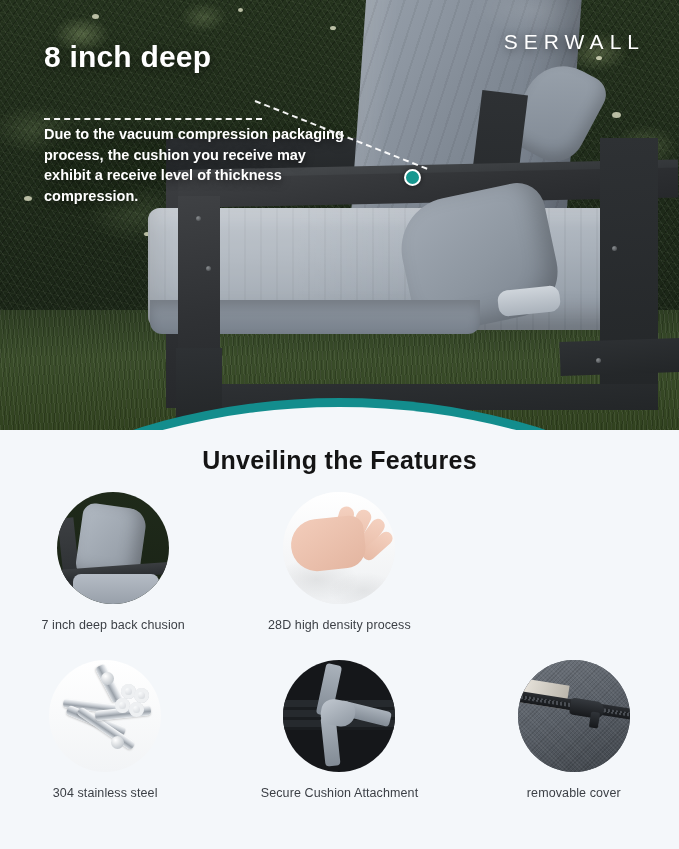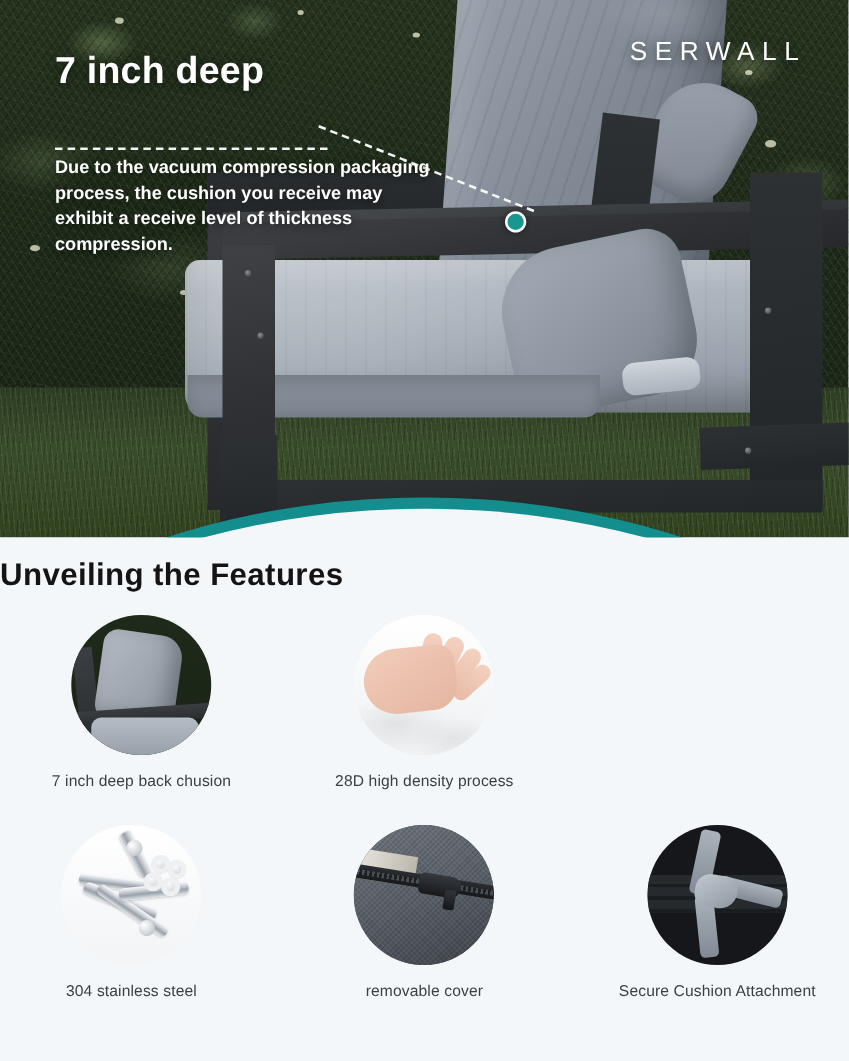--- a/index.html
+++ b/index.html
@@ -158,21 +158,21 @@
     border-radius:50% 50% 0 0 / 100% 100% 0 0; background:#138d8d;
   }
   .arc-white {
     position:absolute; left:-120px; top:31px; width:919px; height:300px;
     border-radius:50% 50% 0 0 / 100% 100% 0 0; background:#f4f7fa;
   }
 
   
   .features { position:absolute; left:0; top:430px; width:679px; height:419px; background:#f4f7fa; }
   .sec-title {
-    position:absolute; top:16px; left:0; width:679px; text-align:left;
+    position:absolute; top:16px; left:0; width:679px; text-align:center;
     font-size:25px; font-weight:700; color:#141414; letter-spacing:.3px;
   }
   .grid { position:absolute; top:62px; left:0; width:679px; }
   .row { display:flex; }
   .cell { width:226.3px; display:flex; flex-direction:column; align-items:center; }
   .thumb {
     width:112px; height:112px; border-radius:50%; overflow:hidden; position:relative;
     background:#e9edf2;
   }
   .cap {
@@ -314,21 +314,21 @@
 
       <div class="screw" style="left:196px; top:116px;"></div>
       <div class="screw" style="left:206px; top:166px;"></div>
       <div class="screw" style="left:612px; top:146px;"></div>
       <div class="screw" style="left:596px; top:258px;"></div>
     </div>
 
     <div class="logo">SERWALL</div>
 
     <div class="headline">
-      <div>7 inch deep</div>
+      <div>8 inch deep</div>
     </div>
 
     <div class="lead-h"></div>
     <div class="lead-d"></div>
     <div class="dot"></div>
 
     <div class="subcopy">Due to the vacuum compression packaging process, the cushion you receive may exhibit a receive level of thickness compression.</div>
   </div>
 
   <div class="arc">
@@ -381,40 +381,40 @@
             <div class="head h2"></div>
             <div class="wash w1"></div>
             <div class="wash w2"></div>
             <div class="wash w3"></div>
             <div class="wash w4"></div>
           </div>
           <div class="cap">304 stainless steel</div>
         </div>
 
         <div class="cell">
+          <div class="thumb t6">
+            <div class="slat"></div>
+            <div class="strap s1"></div>
+            <div class="strap s2"></div>
+            <div class="strap s3"></div>
+            <div class="knot"></div>
+          </div>
+          <div class="cap">Secure Cushion Attachment</div>
+        </div>
+
+        <div class="cell">
           <div class="thumb t5">
             <div class="fab"></div>
             <div class="light"></div>
             <div class="tape"></div>
             <div class="teeth"></div>
             <div class="pull"></div>
             <div class="tab"></div>
           </div>
           <div class="cap">removable cover</div>
         </div>
 
-        <div class="cell">
-          <div class="thumb t6">
-            <div class="slat"></div>
-            <div class="strap s1"></div>
-            <div class="strap s2"></div>
-            <div class="strap s3"></div>
-            <div class="knot"></div>
-          </div>
-          <div class="cap">Secure Cushion Attachment</div>
-        </div>
-
       </div>
 
     </div>
   </div>
 
 </div>
 
 </body></html>

